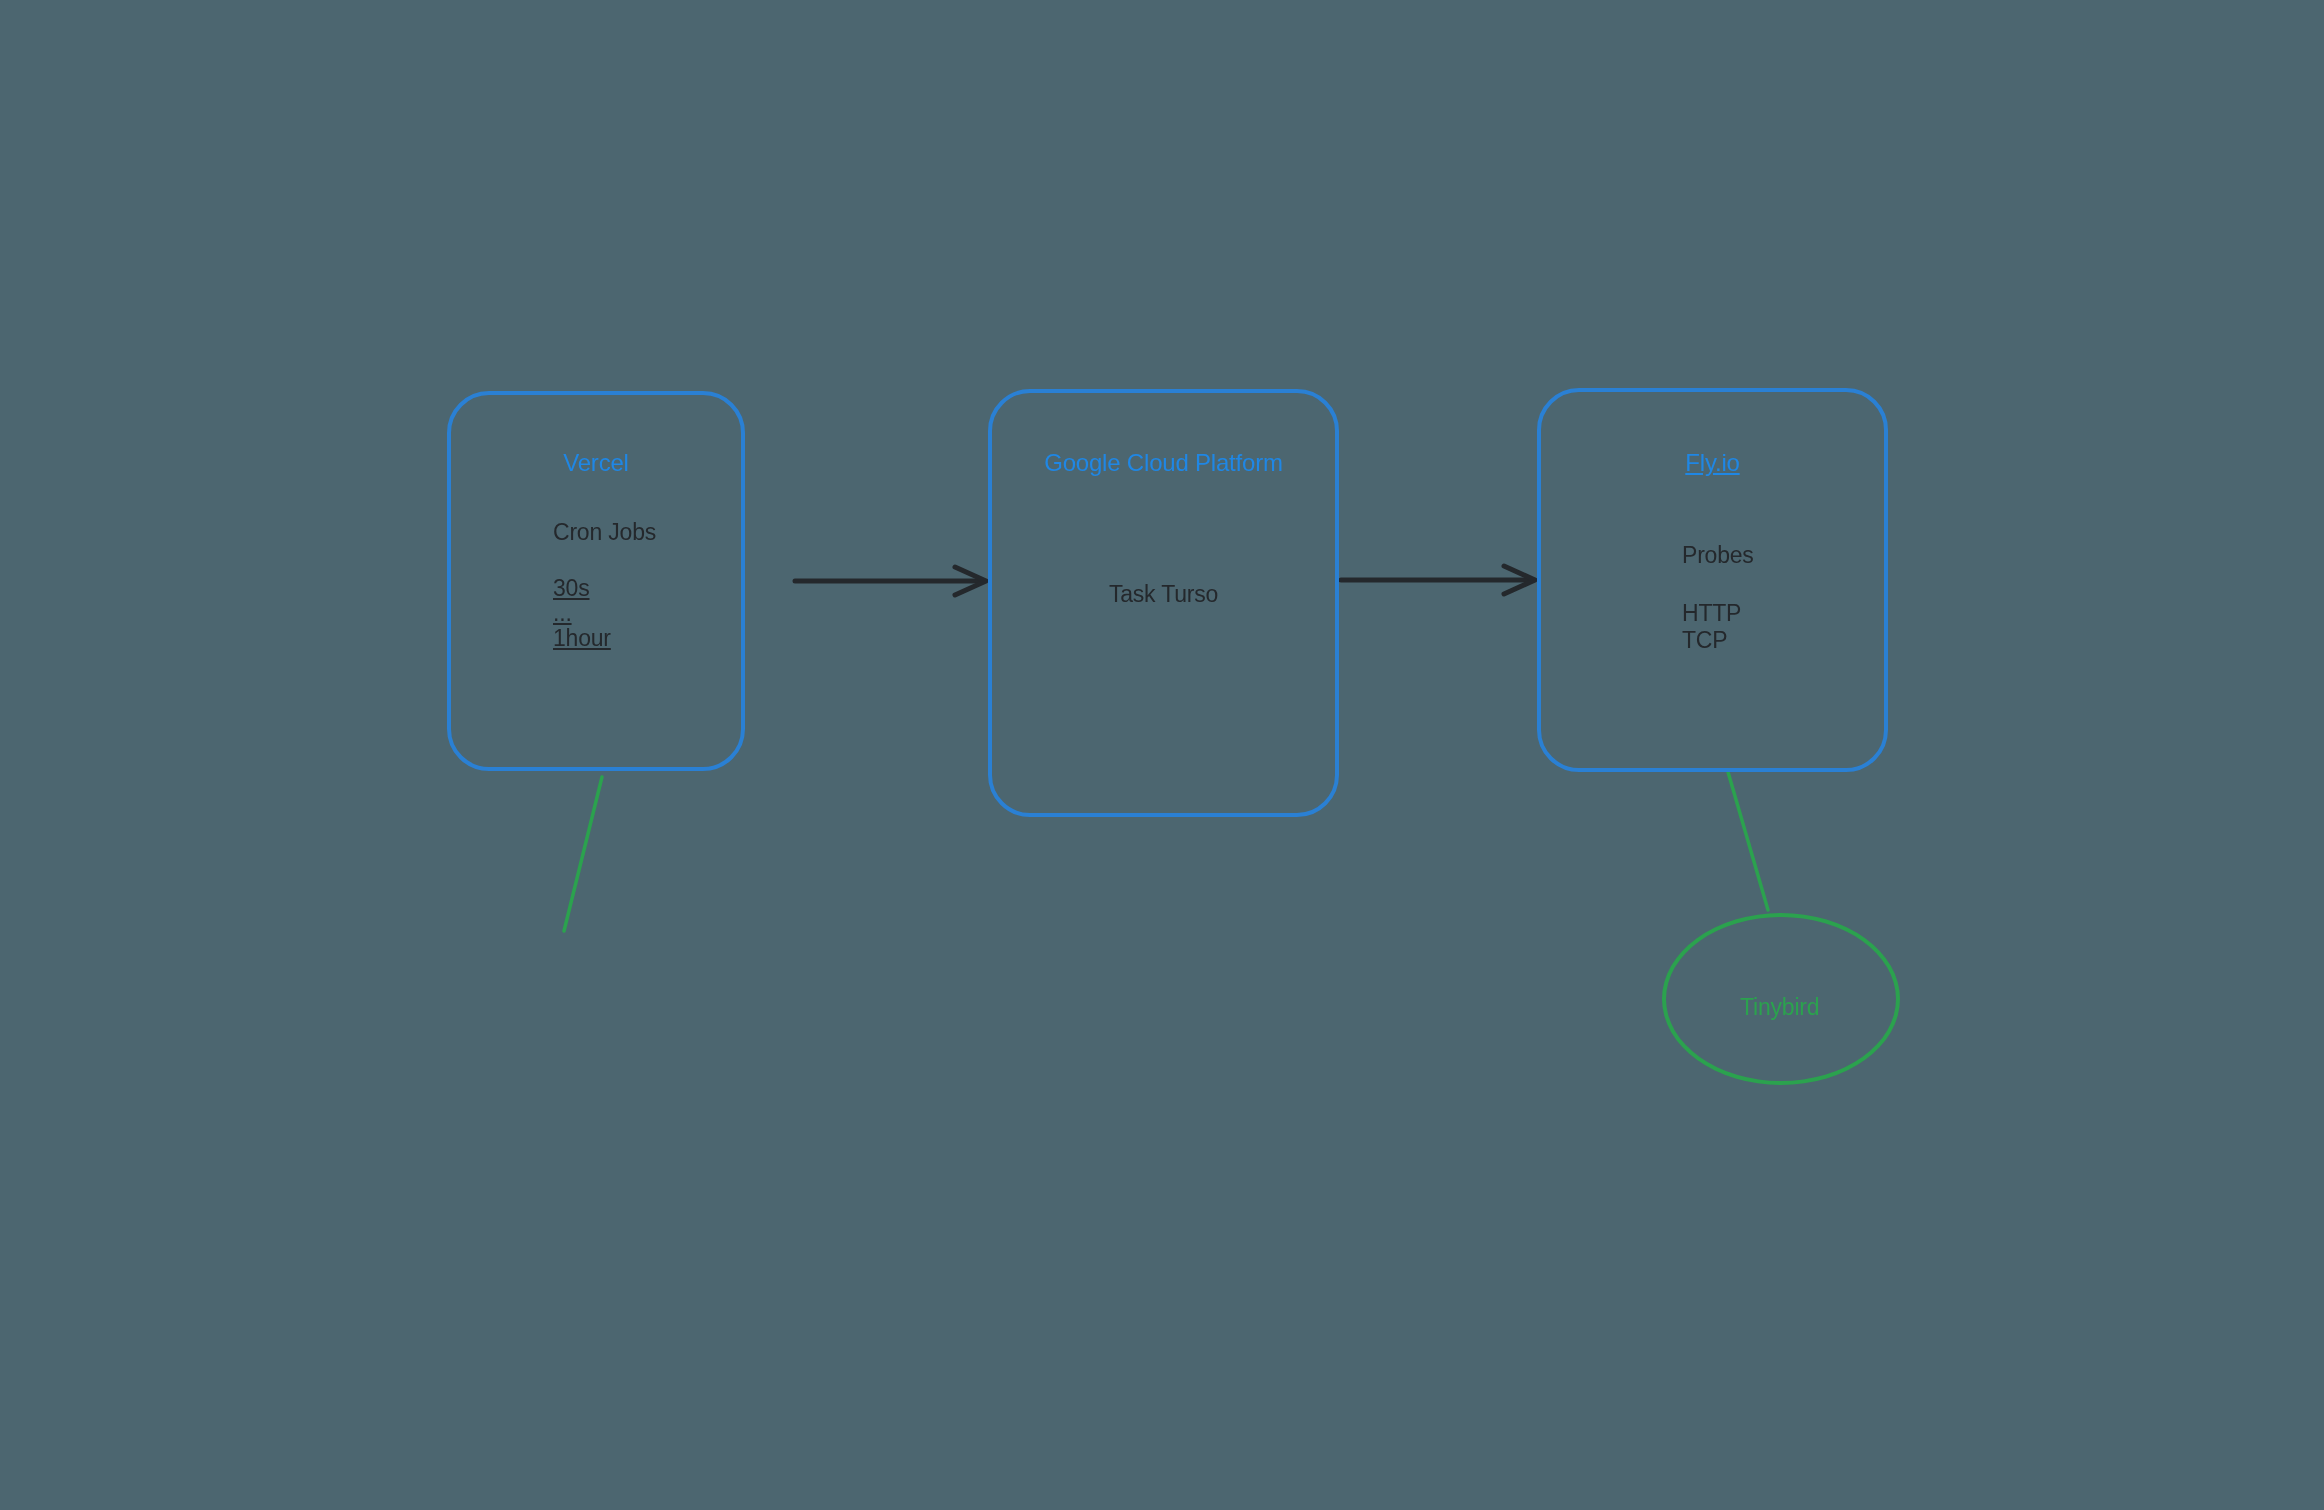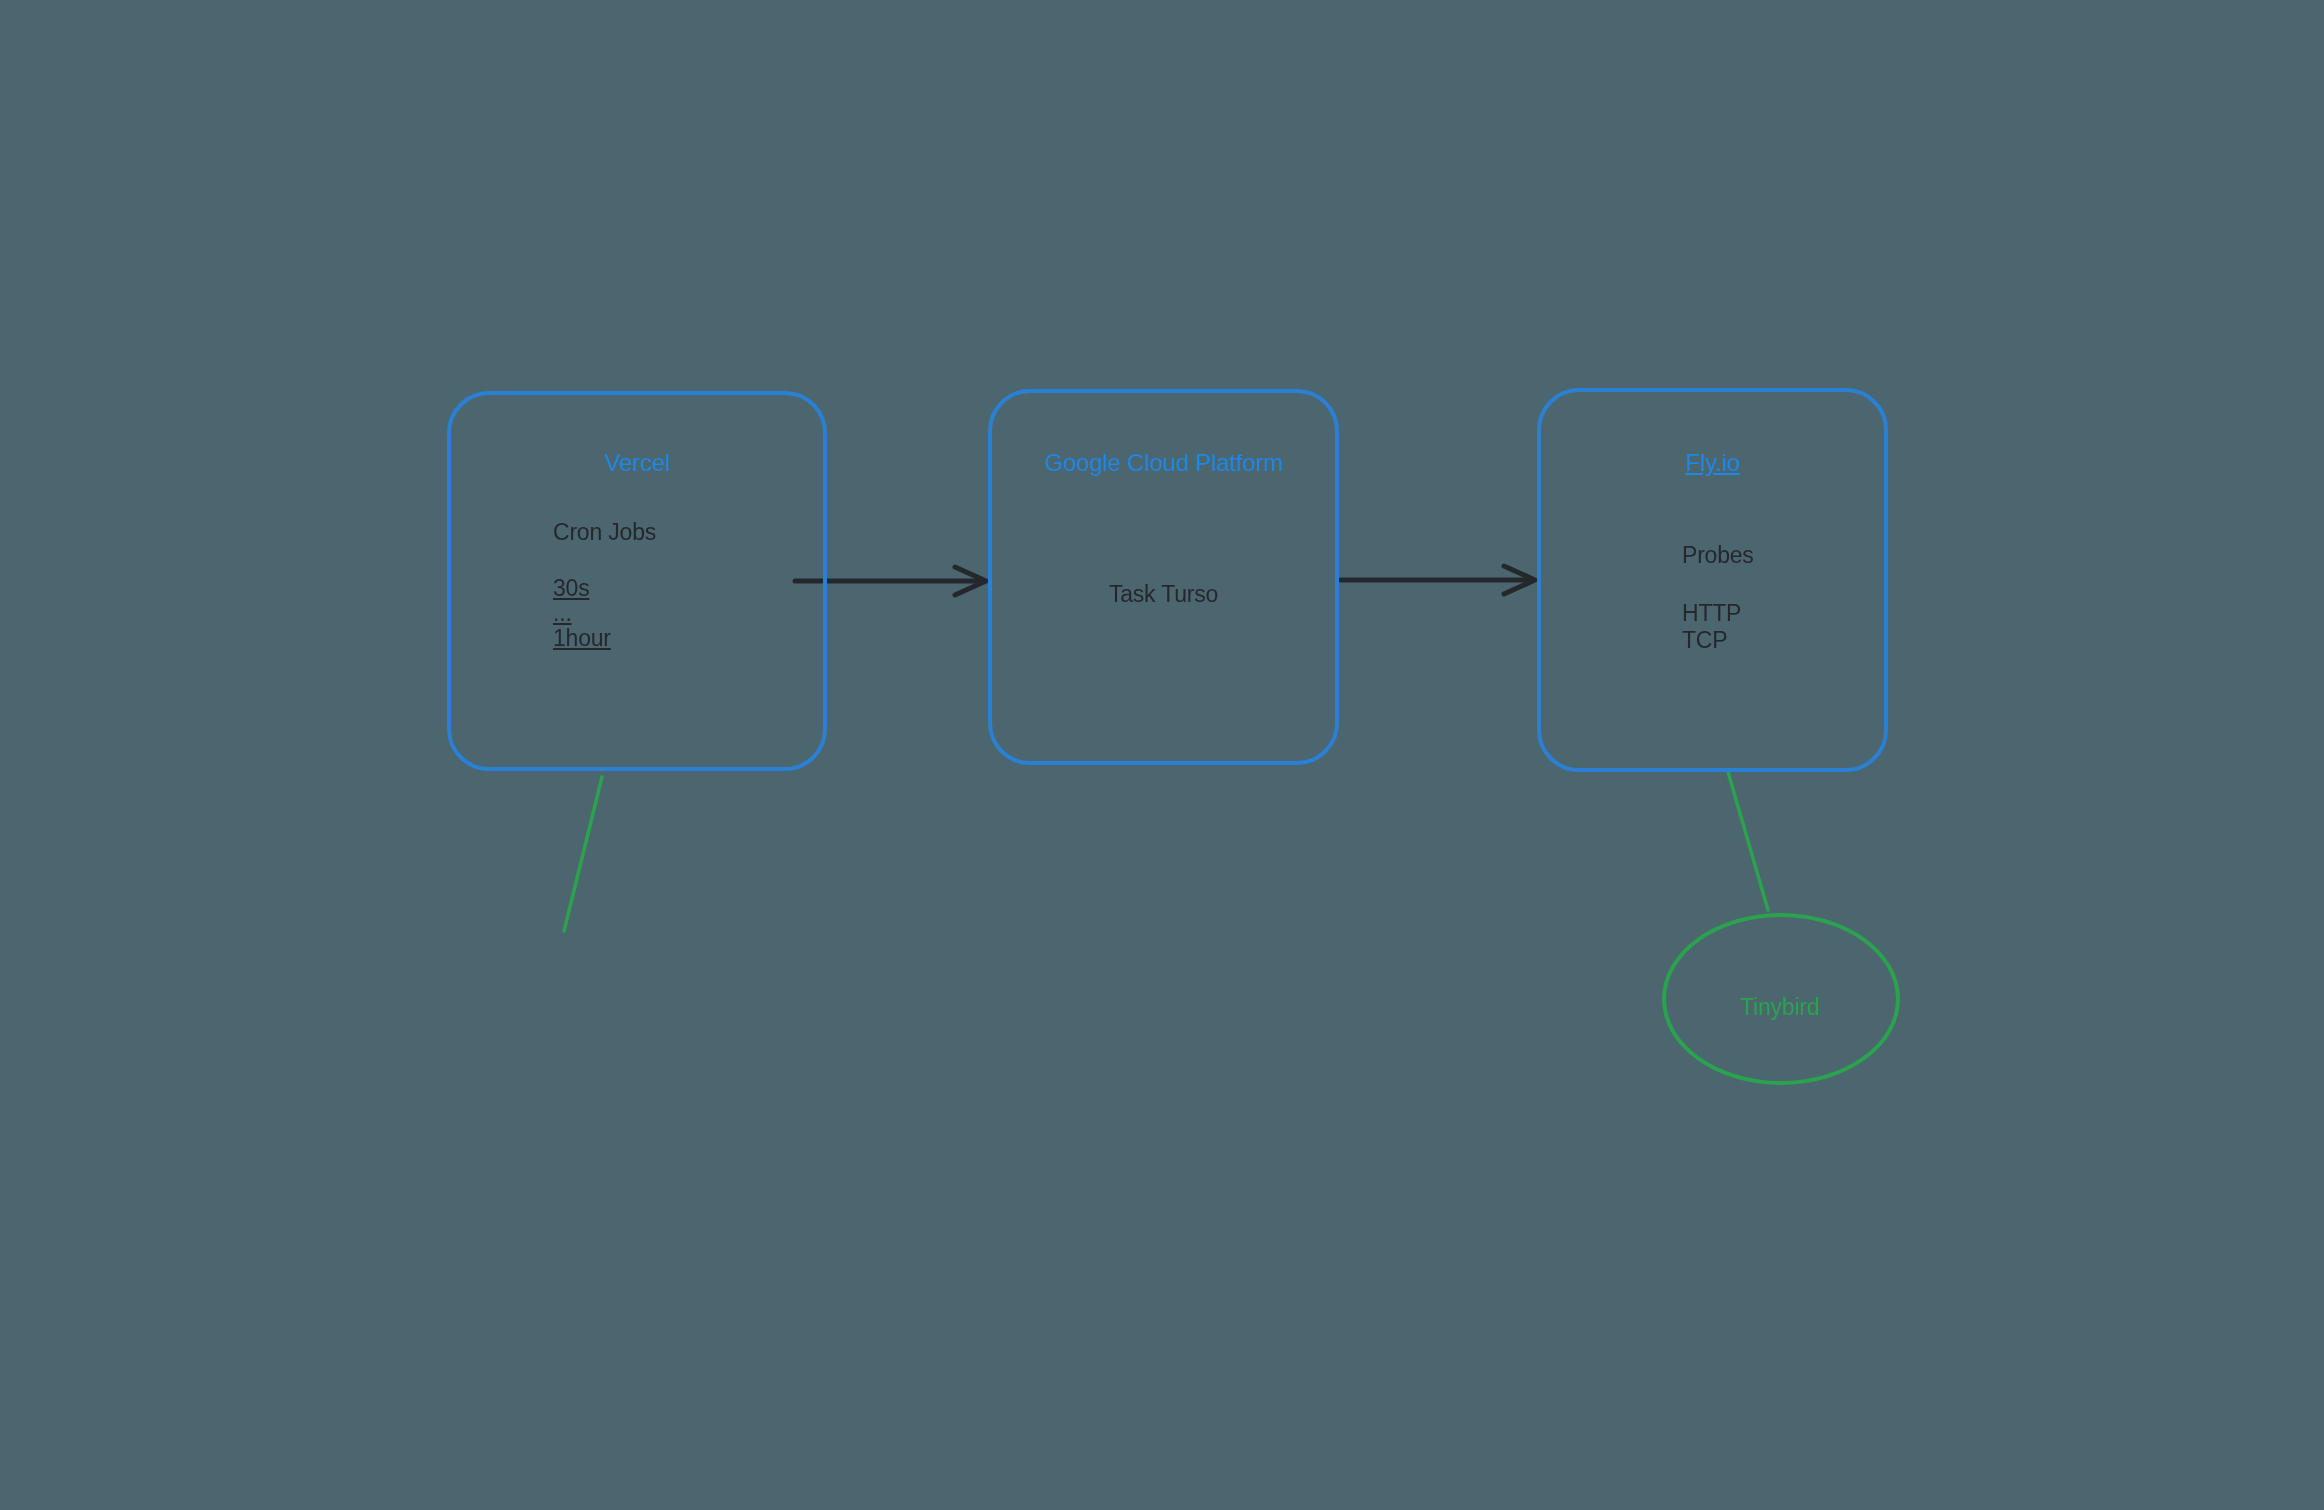--- a/index.html
+++ b/index.html
@@ -94,31 +94,31 @@
       <polyline class="arrow-head" points="955,567 986,581 955,595"></polyline>
     </g>
     <g data-interactable="true">
       <line class="arrow-line" x1="1341" y1="580" x2="1531" y2="580"></line>
       <polyline class="arrow-head" points="1504,566 1535,580 1504,594"></polyline>
     </g>
     <line class="green-line" data-interactable="true" x1="602" y1="777" x2="564" y2="931"></line>
     <line class="green-line" data-interactable="true" x1="1728" y1="772" x2="1768" y2="910"></line>
   </svg>
 
-  <div class="node box" data-interactable="true" style="left:447px; top:391px; width:380px; height:380px;">
+  <div class="node box" data-interactable="true" style="left:447px; top:391px; width:298px; height:380px;">
     <div class="node-title" data-interactable="false" style="top:54px;">Vercel</div>
     <div class="body-text" data-interactable="false" style="left:102px; top:124px;">Cron Jobs</div>
     <div class="body-text multiline" data-interactable="false" style="left:102px; top:181px;">
       <div data-interactable="false">30s</div>
       <div data-interactable="false">...</div>
       <div data-interactable="false">1hour</div>
     </div>
   </div>
 
-  <div class="node box" data-interactable="true" style="left:988px; top:389px; width:351px; height:376px;">
+  <div class="node box" data-interactable="true" style="left:988px; top:389px; width:351px; height:428px;">
     <div class="node-title" data-interactable="false" style="top:56px;">Google Cloud Platform</div>
     <div class="body-text centered" data-interactable="false" style="top:188px;">Task Turso</div>
   </div>
 
   <div class="node box" data-interactable="true" style="left:1537px; top:388px; width:351px; height:384px;">
     <div class="node-title" data-interactable="false" style="top:57px;text-decoration:underline;">Fly.io</div>
     <div class="body-text" data-interactable="false" style="left:141px; top:150px;">Probes</div>
     <div class="body-text multiline-wide" data-interactable="false" style="left:141px; top:208px;">
       <div data-interactable="false">HTTP</div>
       <div data-interactable="false">TCP</div>

